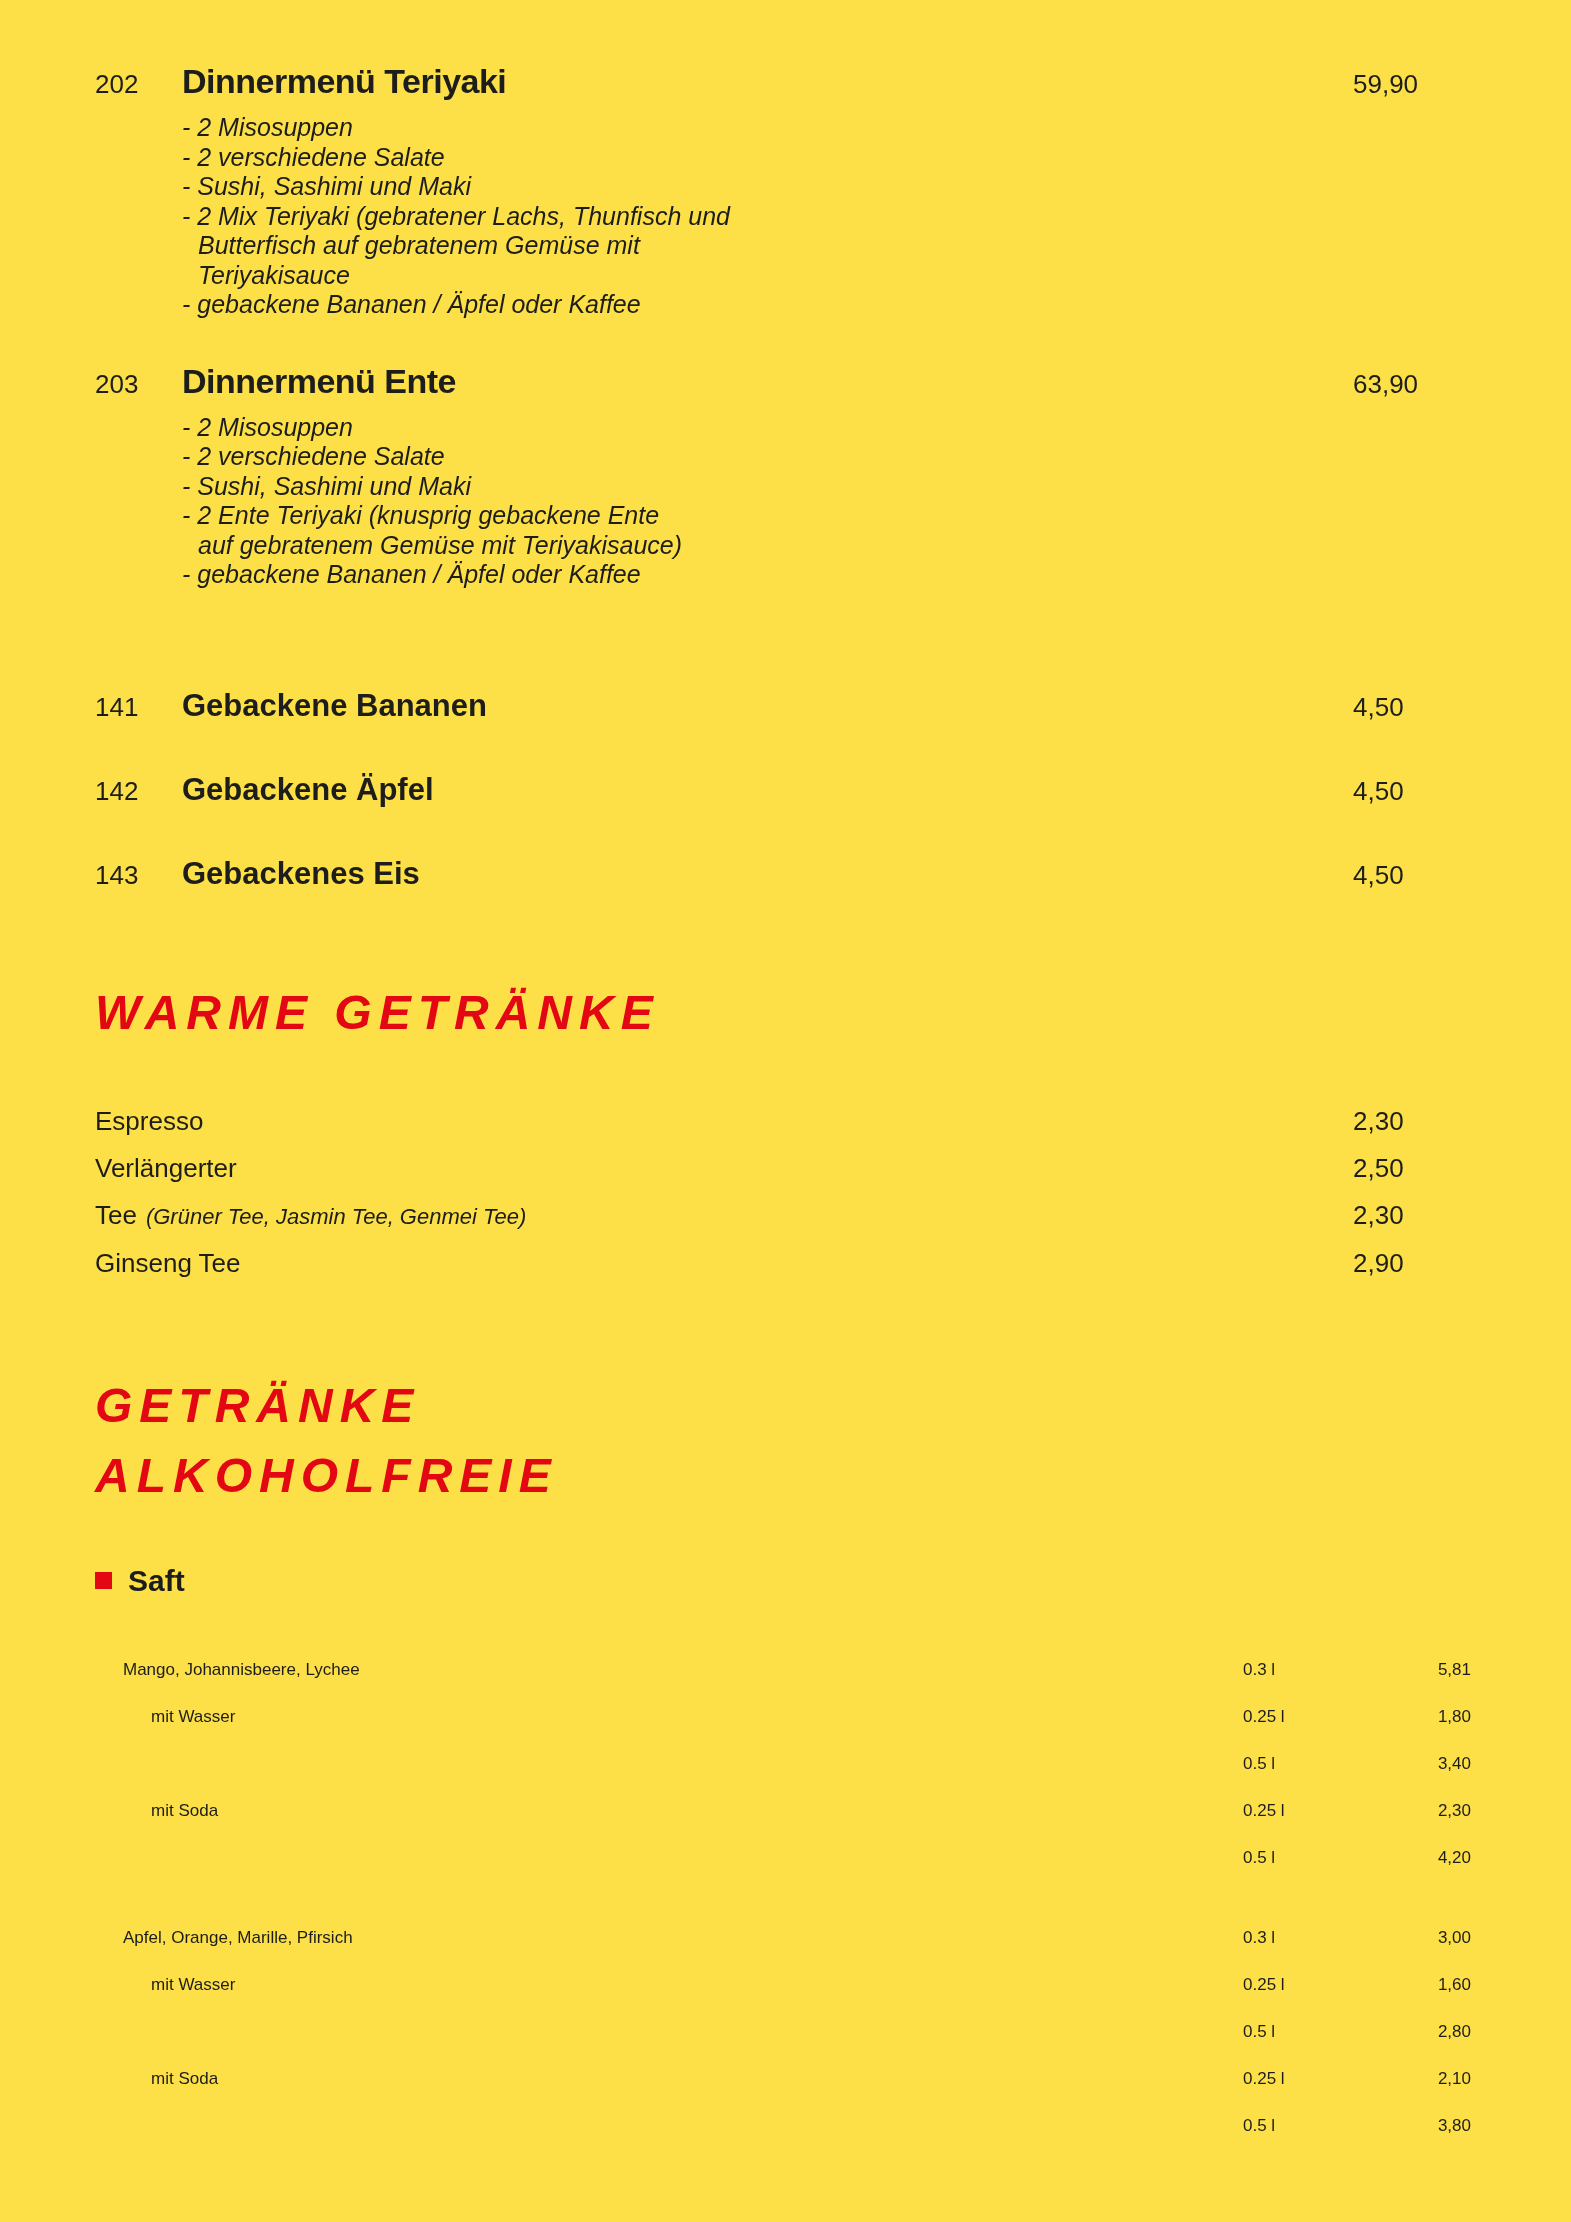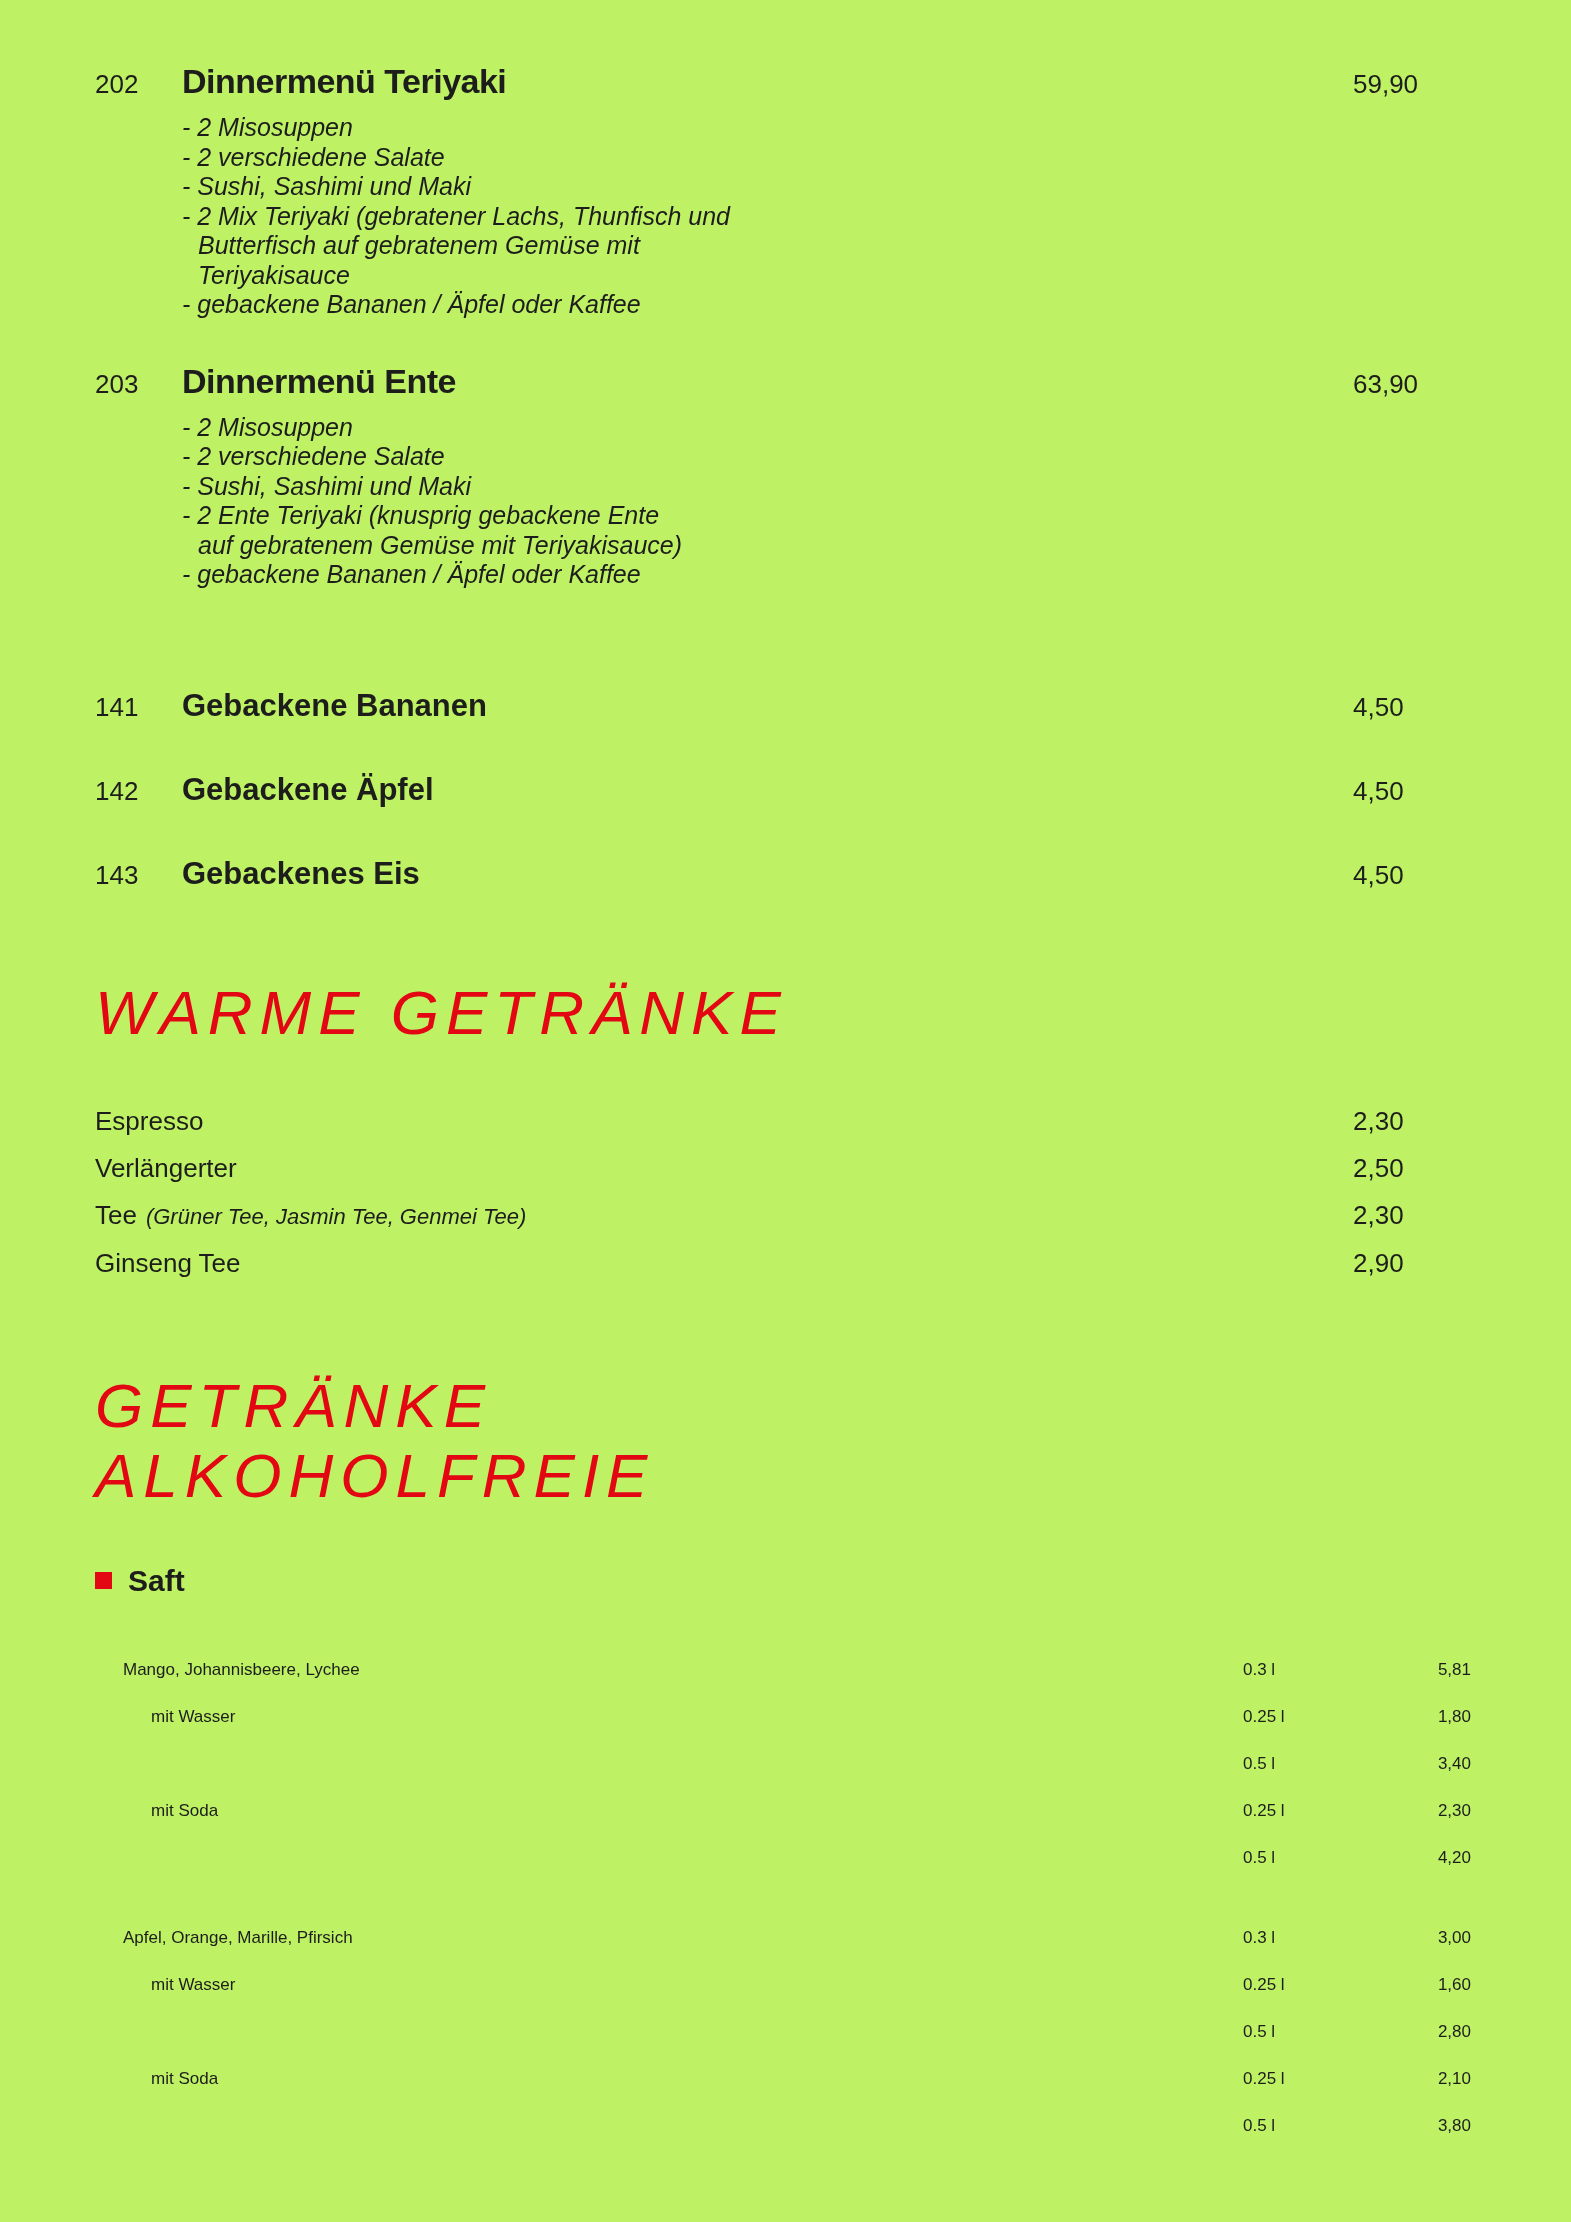--- a/index.html
+++ b/index.html
@@ -1,21 +1,21 @@
 <!DOCTYPE html>
 <html><head>
 <meta charset="utf-8">
 <style>
   * { box-sizing: border-box; }
   html, body { margin: 0; padding: 0; background: #ffffff; }
   .page {
     position: relative;
     width: 1571px;
     height: 2222px;
-    background: #bef264;
+    background: #fde047;
     font-family: "Liberation Sans", sans-serif;
     color: #1d1d1b;
     padding: 62px 100px 0 95px;
     overflow: hidden;
   }
   .row { display: flex; align-items: baseline; }
   .num { width: 87px; flex: none; font-size: 26px; font-weight: 400; }
   .combo-title { flex: 1; font-size: 34px; font-weight: bold; letter-spacing: -0.5px; }
   .price { flex: none; width: 118px; text-align: left; font-size: 26px; }
   .details {
@@ -25,22 +25,22 @@
     font-size: 25px;
     line-height: 29.5px;
   }
   .detail-line.cont { padding-left: 16px; }
   .combo { margin-bottom: 42px; }
   .desserts { margin-top: 98px; }
   .dessert { margin-bottom: 48px; }
   .dessert-title { flex: 1; font-size: 31px; font-weight: bold; }
   .section-heading {
     color: #e30613;
-    font-size: 62px;
-    font-weight: normal;
+    font-size: 48px;
+    font-weight: bold;
     font-style: italic;
     letter-spacing: 7px;
     line-height: 70px;
   }
   .warme-heading { margin-top: 86px; }
   .drink-list { margin-top: 50px; }
   .drink-row { display: flex; align-items: baseline; font-size: 26px; line-height: 47px; }
   .drink-note { font-style: italic; font-size: 22px; margin-left: 9px; }
   .drink-row .price { margin-left: auto; }
   .alk-heading { margin-top: 84px; }

